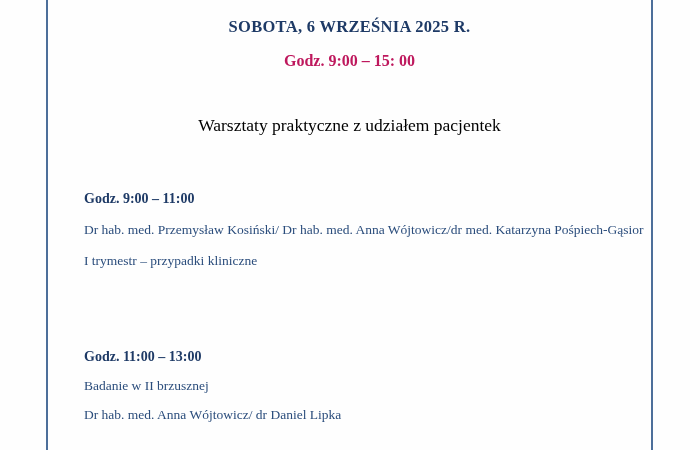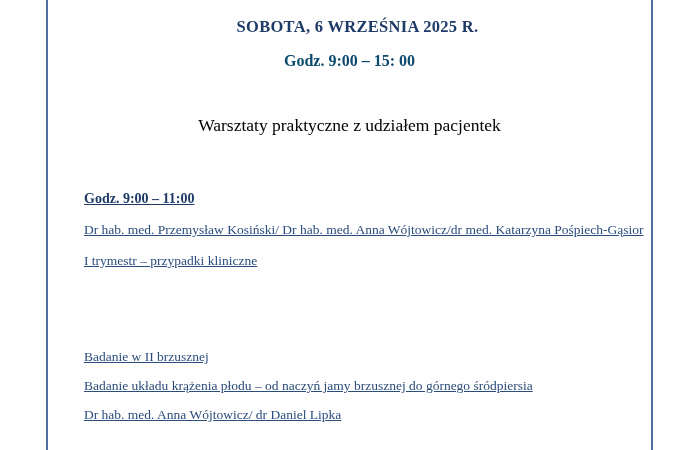--- a/index.html
+++ b/index.html
@@ -33,30 +33,29 @@
   }
   .date-line {
     position: absolute;
     top: 17px;
     left: 0;
     width: 100%;
     font-size: 16.5px;
     font-weight: bold;
     letter-spacing: 0.3px;
     color: #1e3a66;
-    margin-left: 8px;
   }
   .hours-line {
     position: absolute;
     top: 52px;
     left: 0;
     width: 100%;
     font-size: 16px;
     font-weight: bold;
-    color: #0c4a6e;
+    color: #be185d;
   }
   .subtitle {
     position: absolute;
     top: 115px;
     left: 0;
     width: 100%;
     font-size: 17.5px;
     font-weight: normal;
     color: #000000;
   }
@@ -64,21 +63,20 @@
   .session {
     position: absolute;
     left: 84px;
     width: 570px;
     color: #2b4d7c;
   }
   .session p {
     margin: 0 0 10px 0;
     font-size: 13.5px;
     line-height: 21px;
-    text-decoration: underline;
   }
   .session-2 p { margin-bottom: 8px; }
   .session p.time {
     font-size: 14px;
     font-weight: bold;
     color: #1e3a66;
   }
   .session-1 { top: 188px; }
   .session-2 { top: 346px; }
 </style>
@@ -95,17 +93,17 @@
     <div class="subtitle">Warsztaty praktyczne z udziałem pacjentek</div>
   </div>
 
   <div class="session session-1">
     <p class="time">Godz. 9:00 – 11:00</p>
     <p>Dr hab. med. Przemysław Kosiński/ Dr hab. med. Anna Wójtowicz/dr med. Katarzyna Pośpiech-Gąsior</p>
     <p>I trymestr – przypadki kliniczne</p>
   </div>
 
   <div class="session session-2">
+    <p class="time">Godz. 11:00 – 13:00</p>
     <p>Badanie w II brzusznej</p>
-    <p>Badanie układu krążenia płodu – od naczyń jamy brzusznej do górnego śródpiersia</p>
     <p>Dr hab. med. Anna Wójtowicz/ dr Daniel Lipka</p>
   </div>
 </div>
 
 </body></html>

